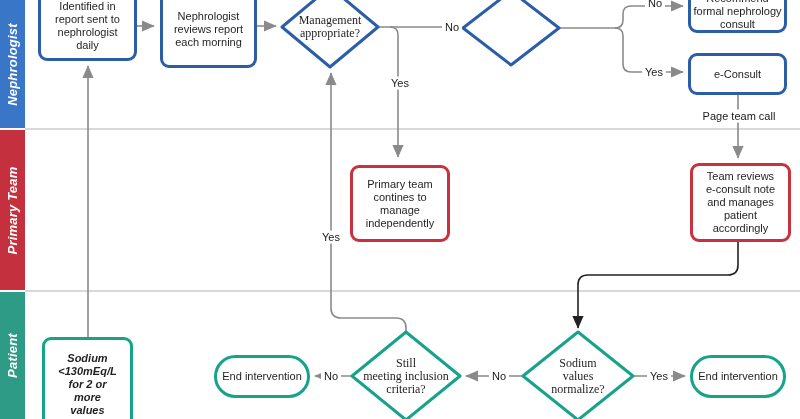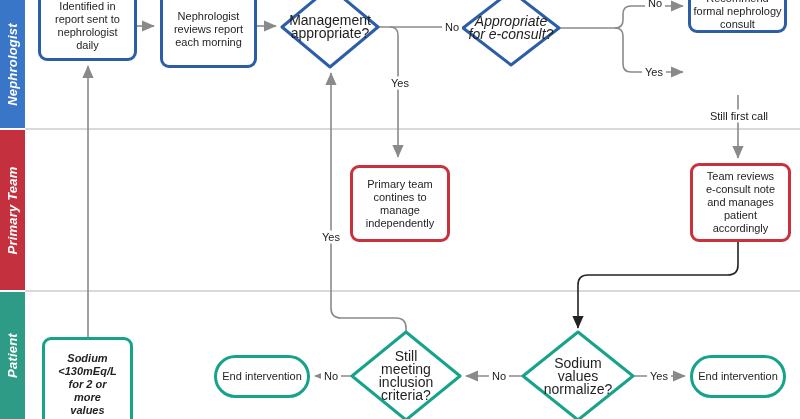--- a/index.html
+++ b/index.html
@@ -25,21 +25,21 @@
     font-size:11px;line-height:13px;white-space:pre-line;padding:2px;box-sizing:border-box;
   }
   .b-blue{border:3px solid #2b5ea7;}
   .b-red{border:3px solid #c9313d;}
   .b-teal{border:3px solid #17a28a;}
   .stadium{border-radius:22px;font-weight:normal;}
   .bold-italic{font-weight:bold;font-style:italic;}
   
   .dtext{
     position:absolute;z-index:2;display:flex;align-items:center;justify-content:center;
-    text-align:center;font-size:14px;line-height:13px;white-space:pre-line;background:transparent;
+    text-align:center;font-size:12px;line-height:13px;white-space:pre-line;background:transparent;font-family:Liberation Serif, serif;
   }
   .italic{font-style:italic;}
   
   .elabel{
     position:absolute;z-index:3;transform:translate(-50%,-50%);
     background:#fff;padding:0 3px;font-size:11px;line-height:13px;color:#1a1a1a;white-space:nowrap;
   }
 </style>
 </head>
 <body>
@@ -95,51 +95,50 @@
   <div class="node b-blue" style="left:38px;top:-10px;width:99px;height:71px;">Identified in
 report sent to
 nephrologist
 daily</div>
   <div class="node b-blue" style="left:160px;top:-10px;width:97px;height:78px;">Nephrologist
 reviews report
 each morning</div>
   <div class="node b-blue" style="left:688px;top:-10px;width:99px;height:43px;">Recommend
 formal nephrology
 consult</div>
+  <div class="node b-blue" style="left:688px;top:53px;width:99px;height:42px;">e-Consult</div>
   <div class="node b-red" style="left:350px;top:165px;width:100px;height:77px;">Primary team
 contines to
 manage
 independently</div>
   <div class="node b-red" style="left:690px;top:163px;width:101px;height:79px;">Team reviews
 e-consult note
 and manages
 patient
 accordingly</div>
   <div class="node b-teal bold-italic" style="left:42px;top:337px;width:91px;height:95px;">Sodium
 &lt;130mEq/L
 for 2 or
 more
 values</div>
   <div class="node b-teal stadium" style="left:214px;top:355px;width:96px;height:43px;">End intervention</div>
   <div class="node b-teal stadium" style="left:690px;top:355px;width:96px;height:43px;">End intervention</div>
 
   <div class="dtext" style="left:282px;top:0px;width:96px;height:54px;">Management
 appropriate?</div>
-  <div class="dtext italic" style="left:463px;top:4px;width:96px;height:48px;">Appropriate
-for e-consult?</div>
   <div class="dtext" style="left:352px;top:342px;width:108px;height:68px;">Still
 meeting inclusion
 criteria?</div>
   <div class="dtext" style="left:523px;top:342px;width:110px;height:68px;">Sodium
 values
 normalize?</div>
 
   <div class="elabel" style="left:452px;top:27px;">No</div>
   <div class="elabel" style="left:400px;top:83px;">Yes</div>
   <div class="elabel" style="left:655px;top:3px;">No</div>
   <div class="elabel" style="left:654px;top:72px;">Yes</div>
-  <div class="elabel" style="left:739px;top:116px;">Still first call</div>
+  <div class="elabel" style="left:739px;top:116px;">Page team call</div>
   <div class="elabel" style="left:331px;top:237px;">Yes</div>
   <div class="elabel" style="left:331px;top:376px;">No</div>
   <div class="elabel" style="left:499px;top:376px;">No</div>
   <div class="elabel" style="left:659px;top:376px;">Yes</div>
 
 </div>
 
 </body></html>

